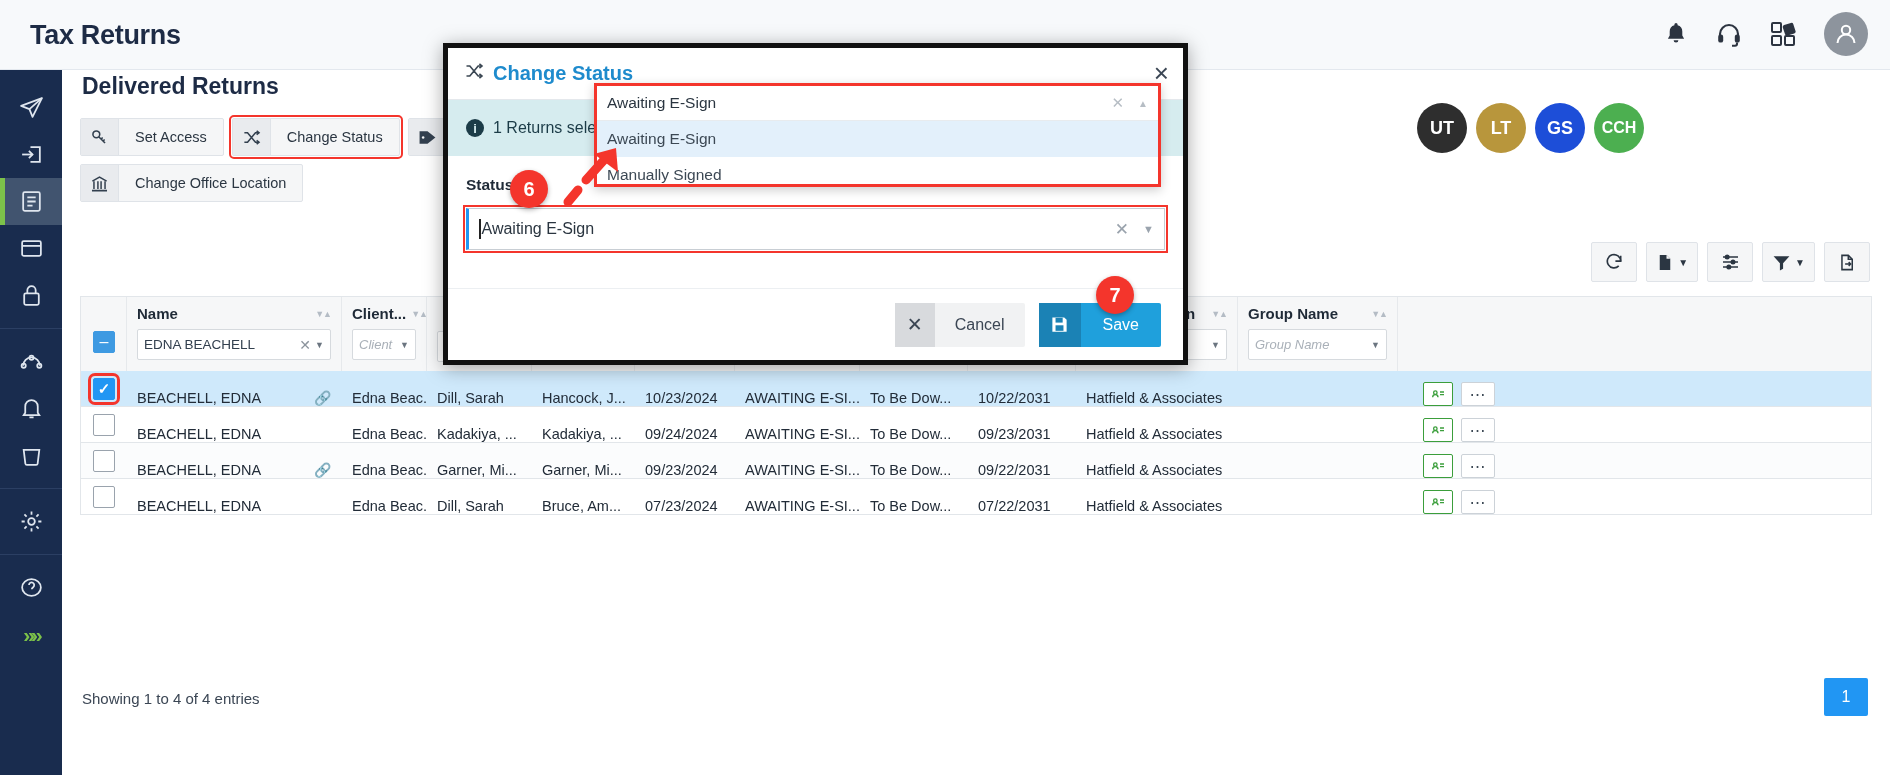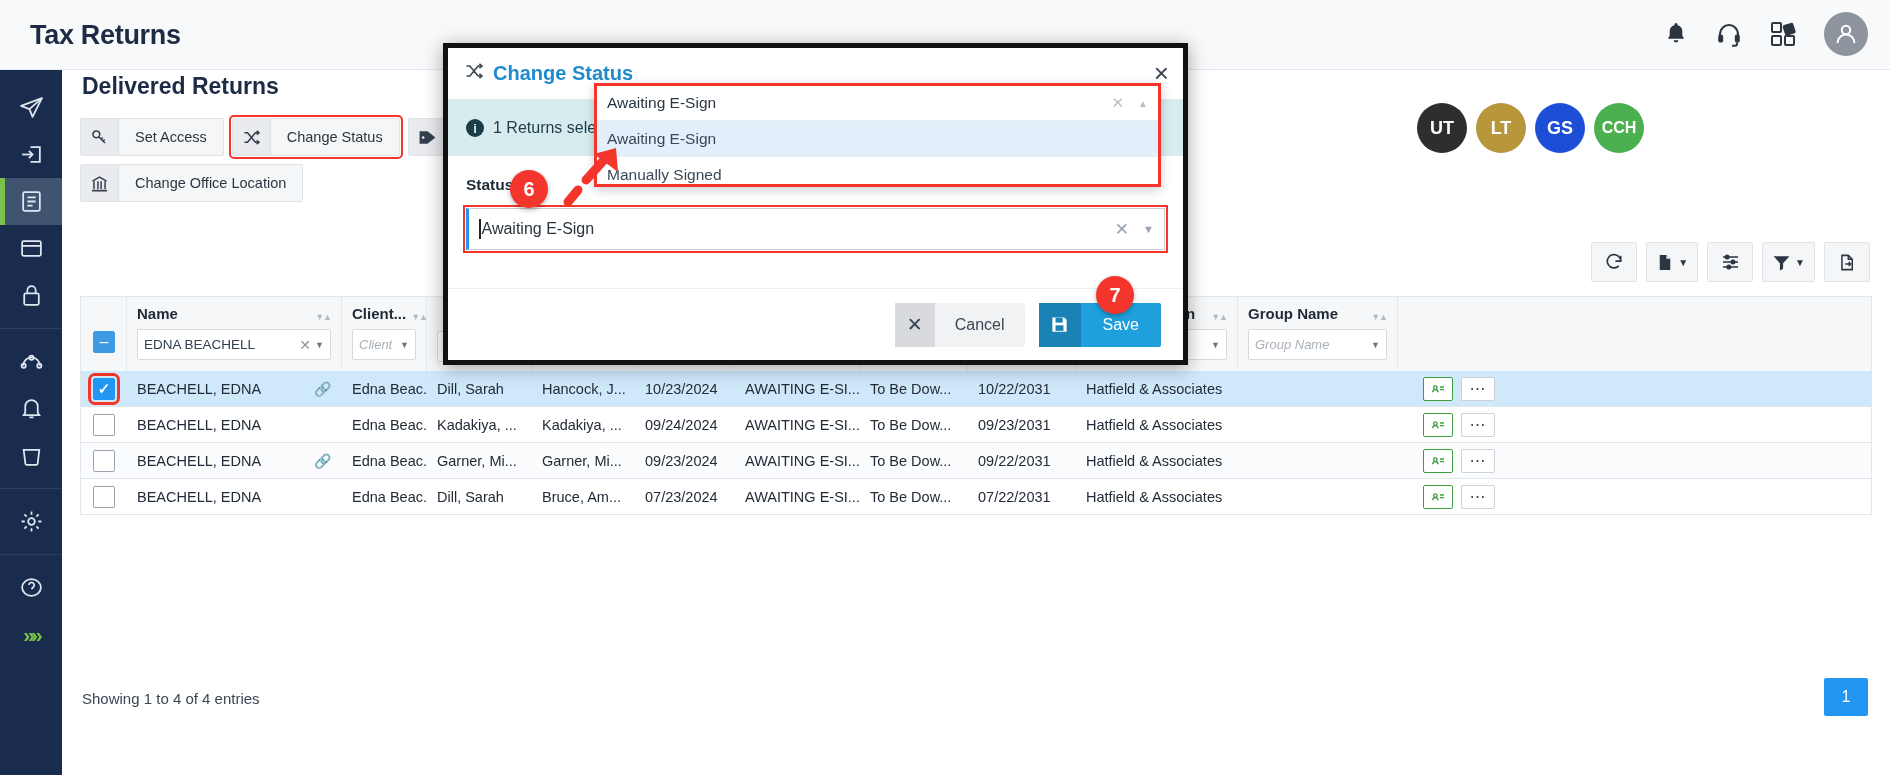--- a/index.html
+++ b/index.html
@@ -83,34 +83,34 @@
     padding:0 9px;
   }
 
   
   .tbl { position:absolute; left:18px; top:226px; width:1792px; }
   .thead { display:flex; background:#f6f7f8; border:1px solid #e2e6ea; border-bottom:none; }
   .th {
     padding:8px 10px 9px 10px; border-right:1px solid #e6e9ec;
     display:flex; flex-direction:column; gap:7px; justify-content:flex-start;
   }
-  .th-lbl { font-size:15px; font-weight:bold; color:#1f2a37; display:flex; align-items:flex-end; gap:5px; }
+  .th-lbl { font-size:15px; font-weight:bold; color:#1f2a37; display:flex; align-items:center; gap:5px; }
   .sortic { color:#b4bcc5; font-size:9px; letter-spacing:-1px; margin-left:auto; }
   .fbox {
     height:31px; border:1px solid #d6dade; background:#fff; border-radius:2px;
     display:flex; align-items:center; padding:0 6px; font-size:13.5px; color:#33404f; gap:4px;
   }
   .fph { color:#a9b0b8; font-style:italic; font-size:13px; overflow:hidden; white-space:nowrap; }
   .fclr { color:#8b939c; font-size:14px; cursor:pointer; }
   .fcar { color:#6b7580; font-size:9px; cursor:pointer; }
   .trow { display:flex; border:1px solid #e2e6ea; border-top:none; background:#fff; }
   .trow.sel { background:#cfe9fb; }
   .trow.alt { background:#fbfcfd; }
   .td {
-    padding:0 10px; height:35px; display:flex; align-items:center;
+    padding:0 10px; height:35px; display:flex; align-items:flex-end;
     font-size:14.5px; color:#222c38; white-space:nowrap; overflow:hidden;
   }
   .cbcell { width:46px; display:flex; align-items:center; justify-content:center; }
   .cb {
     width:22px; height:22px; border:1.5px solid #9aa3ad; background:#fff; border-radius:2px;
     cursor:pointer; display:flex; align-items:center; justify-content:center;
   }
   .cb.on { background:#2196f3; border-color:#2196f3; color:#fff; font-size:15px; font-weight:bold; }
   .cb.dash { background:#3e9ae2; border-color:#3e9ae2; color:#fff; }
   .cbhl { outline:3px solid #f4352c; outline-offset:2px; }

